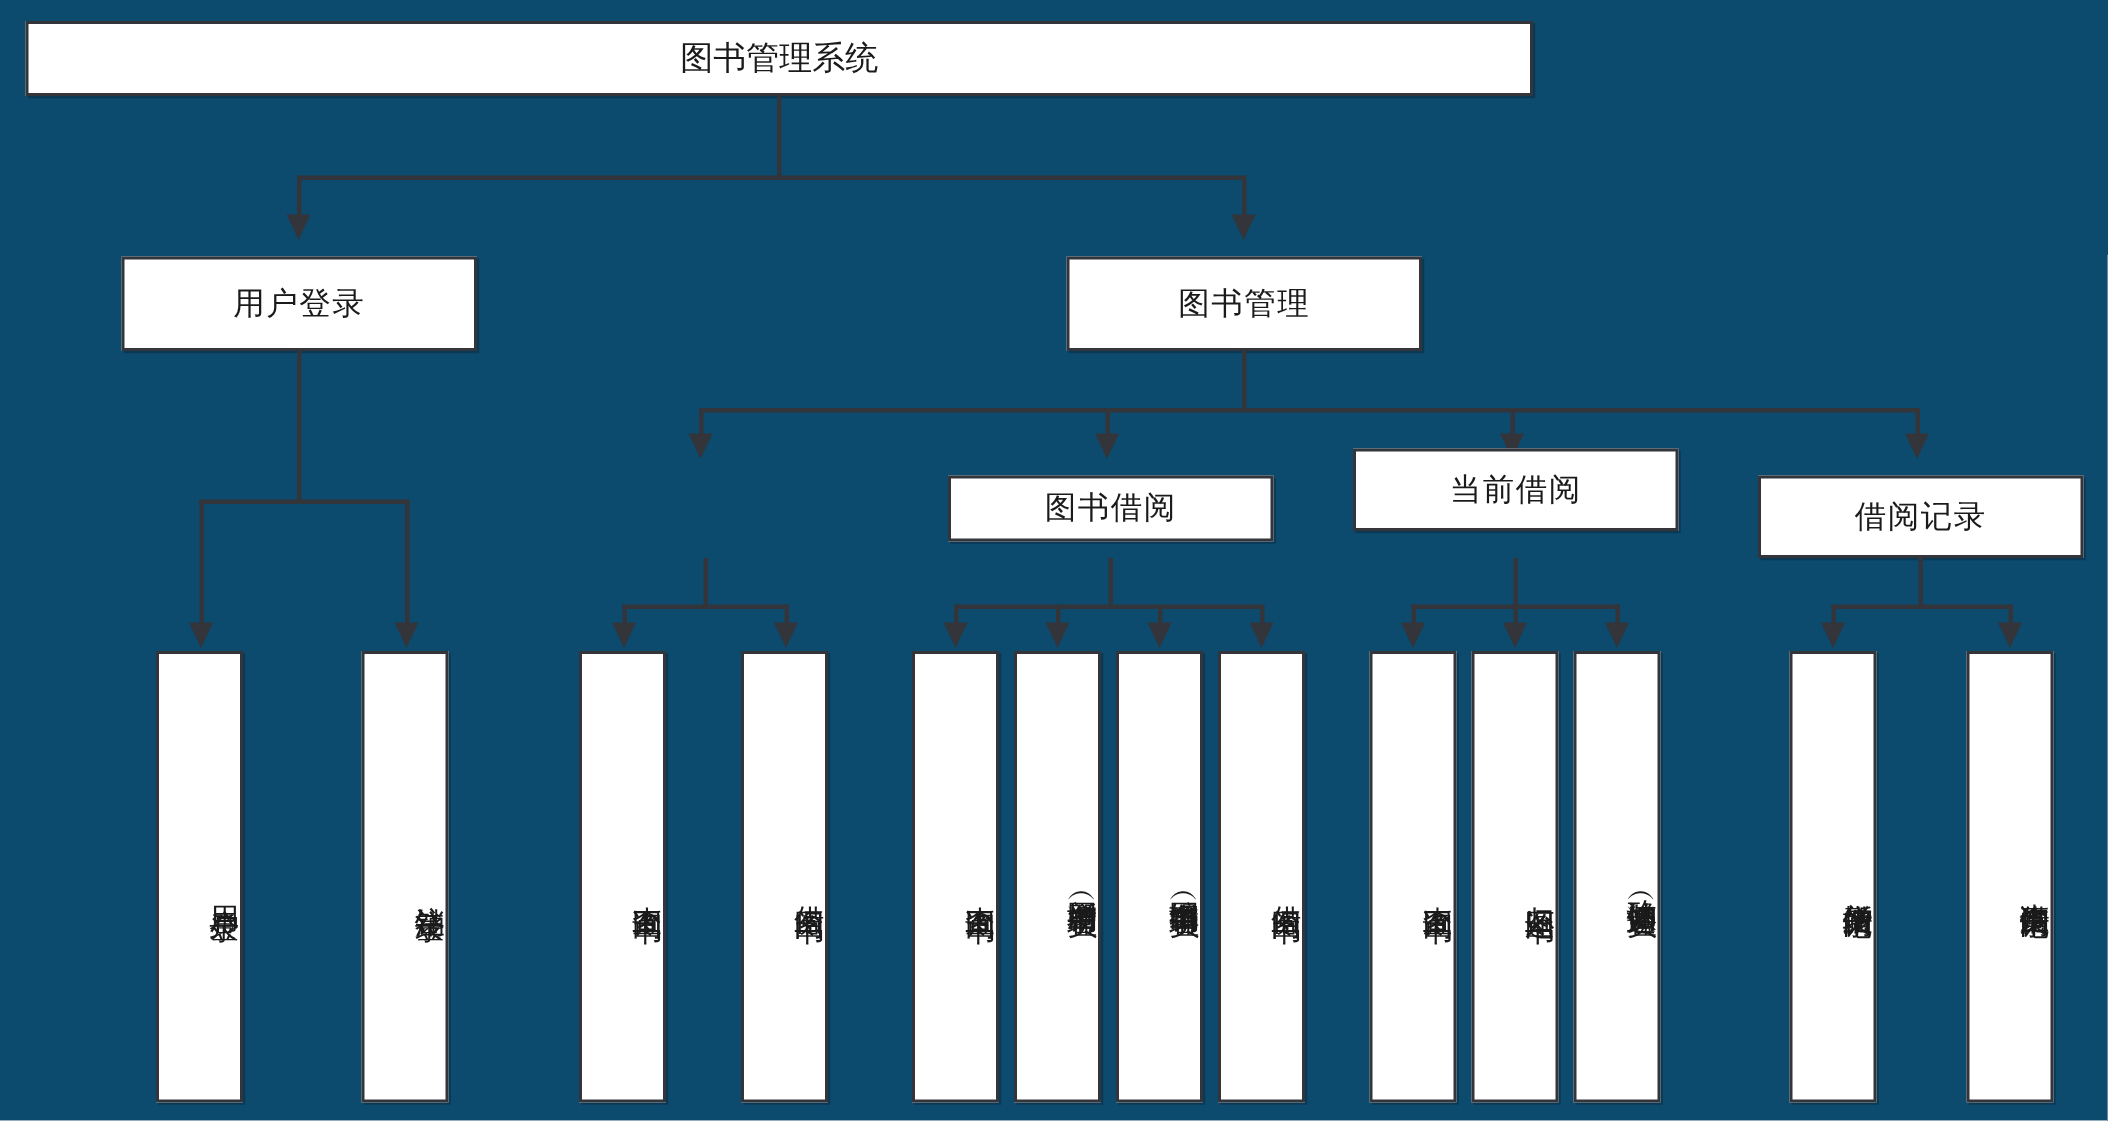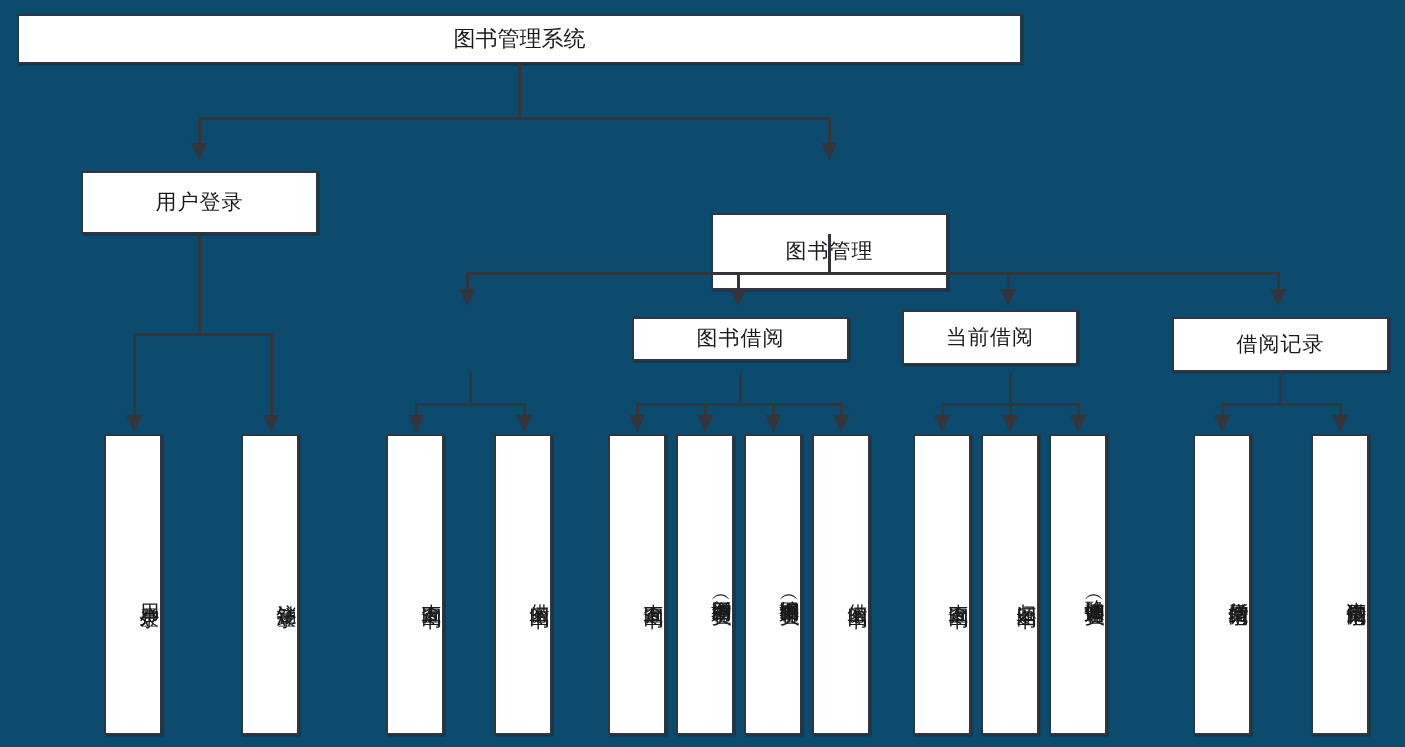--- a/index.html
+++ b/index.html
@@ -92,21 +92,21 @@
 
   <div class="edge v" style="left:198px; top:117px; height:28px;"></div>
   <div class="arrow" style="left:191px; top:143px;"></div>
 
   <div class="edge v" style="left:828px; top:117px; height:28px;"></div>
   <div class="arrow" style="left:821px; top:143px;"></div>
 
   <div class="node h" style="left:81px; top:171px; width:237px; height:63px;">
     <span class="lbl">用户登录</span>
   </div>
-  <div class="node h" style="left:711px; top:171px; width:237px; height:77px;margin-top:42px;">
+  <div class="node h" style="left:711px; top:171px; width:237px; height:63px;">
     <span class="lbl">图书管理</span>
   </div>
 
   <div class="edge v" style="left:198px; top:234px; height:102px;"></div>
   <div class="edge h" style="left:133px; top:333px; width:140px;"></div>
   <div class="edge v" style="left:133px; top:333px; height:84px;"></div>
   <div class="arrow" style="left:126px; top:415px;"></div>
   <div class="edge v" style="left:270px; top:333px; height:84px;"></div>
   <div class="arrow" style="left:263px; top:415px;"></div>
 
@@ -117,21 +117,21 @@
   <div class="edge v" style="left:737px; top:272px; height:19px;"></div>
   <div class="arrow" style="left:730px; top:289px;"></div>
   <div class="edge v" style="left:1007px; top:272px; height:19px;"></div>
   <div class="arrow" style="left:1000px; top:289px;"></div>
   <div class="edge v" style="left:1277px; top:272px; height:19px;"></div>
   <div class="arrow" style="left:1270px; top:289px;"></div>
 
   <div class="node h" style="left:632px; top:317px; width:217px; height:44px;">
     <span class="lbl">图书借阅</span>
   </div>
-  <div class="node h" style="left:902px; top:310px; width:176px; height:55px;">
+  <div class="node h" style="left:902px; top:299px; width:217px; height:55px;">
     <span class="lbl">当前借阅</span>
   </div>
   <div class="node h" style="left:1172px; top:317px; width:217px; height:55px;">
     <span class="lbl">借阅记录</span>
   </div>
 
   <div class="edge v" style="left:469px; top:372px; height:33px;"></div>
   <div class="edge h" style="left:415px; top:403px; width:110px;"></div>
   <div class="edge v" style="left:415px; top:403px; height:14px;"></div>
   <div class="arrow" style="left:408px; top:415px;"></div>

